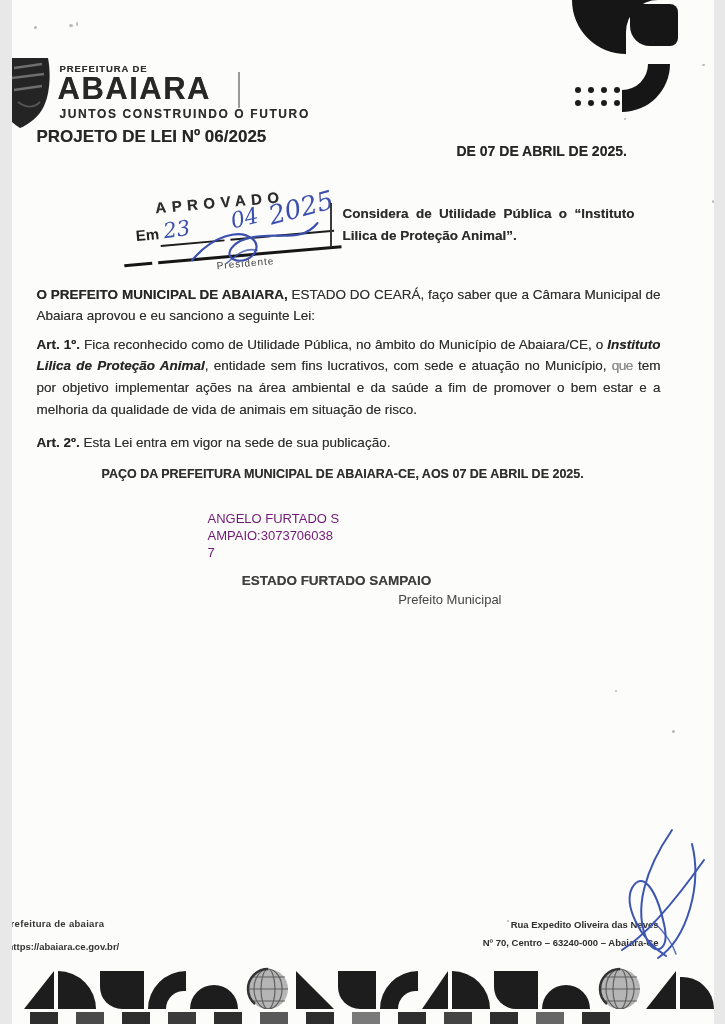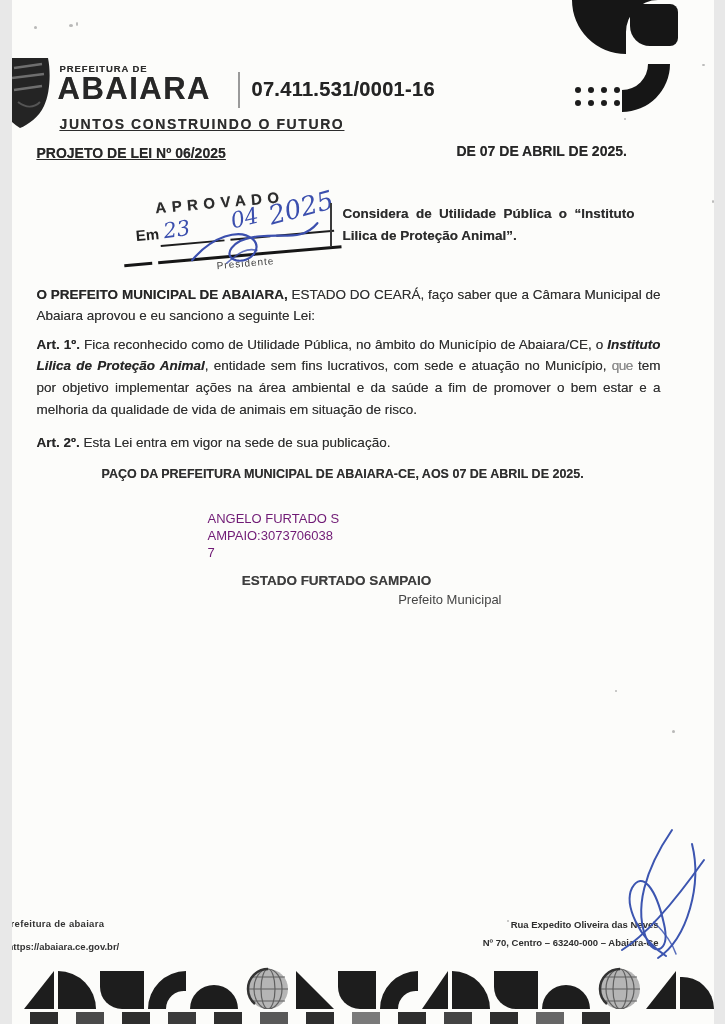--- a/index.html
+++ b/index.html
@@ -16,27 +16,27 @@
     color:#2f2f2f;
     padding-left:20px;
   }
   .abs{position:absolute;}
   .toner{text-shadow:0 0 .45px rgba(40,40,40,.55);}
 
   
   .crest{left:0;top:56px;width:44px;height:74px;}
   .org-small{left:48px;top:63px;font-size:9.5px;font-weight:700;letter-spacing:.9px;color:#2d2d2d;}
   .org-name{left:46px;top:71px;font-size:31px;font-weight:800;letter-spacing:1.5px;color:#272727;}
-  .org-tagline{left:48px;top:116px;font-size:14px;font-weight:700;letter-spacing:1.6px;color:#2d2d2d;text-decoration:underline;}
+  .org-tagline{left:48px;top:107px;font-size:12px;font-weight:700;letter-spacing:1.6px;color:#2d2d2d;}
   .header-divider{left:226px;top:72px;width:2px;height:36px;background:#9a9a9a;}
   .cnpj{left:240px;top:78px;font-size:20px;font-weight:700;color:#242424;letter-spacing:.3px;}
   .arrow-mark{left:546px;top:0;width:122px;height:118px;}
 
   
-  .title-left{left:25px;top:145px;font-size:14px;font-weight:700;color:#272727;text-decoration:underline;}
+  .title-left{left:25px;top:127px;font-size:17px;font-weight:700;color:#272727;}
   .title-right{left:445px;top:143px;width:152px;font-size:14px;font-weight:700;color:#272727;text-align:left;white-space:nowrap;}
 
   
   .stamp{left:122px;top:188px;width:212px;height:92px;transform:rotate(-5deg);}
   .stamp-approved{left:24px;top:4px;font-size:15px;font-weight:700;letter-spacing:5.5px;color:#2c2c2c;text-shadow:0 0 .7px rgba(0,0,0,.5);}
   .stamp-em{left:2px;top:30px;font-size:15px;font-weight:600;color:#222;}
   .hand{font-family:"DejaVu Serif",serif;font-style:italic;color:#3b4fae;}
   .stamp-day{left:30px;top:24px;font-size:21px;transform:rotate(-3deg);}
   .stamp-month{left:98px;top:18px;font-size:22px;transform:rotate(-8deg);}
   .stamp-year{left:136px;top:10px;font-size:26px;transform:rotate(-10deg);}
@@ -87,21 +87,20 @@
 
   <svg class="abs crest" viewBox="0 0 44 74">
     <path d="M-8 2 H36 C39 16 38 38 32 50 C27 61 16 69 8 72 C0 67 -8 60 -10 46 Z" fill="#242424"></path>
     <path d="M2 12 L30 8 M0 22 L32 18 M2 34 L30 30" stroke="#8f8f8f" stroke-width="2.5" fill="none" opacity=".7"></path>
     <path d="M6 46 C14 52 22 52 28 46" stroke="#777" stroke-width="2" fill="none" opacity=".6"></path>
   </svg>
   <div class="abs org-small toner">PREFEITURA DE</div>
   <div class="abs org-name toner">ABAIARA</div>
   <div class="abs org-tagline toner">JUNTOS CONSTRUINDO O FUTURO</div>
   <div class="abs header-divider"></div>
-  <div class="abs cnpj toner">07.411.531/0001-16</div>
 
   <svg class="abs arrow-mark" viewBox="0 0 122 118">
     <g fill="#161616">
       <path d="M14 0 A54 54 0 0 0 68 54 L68 32 A32 32 0 0 1 100 0 Z"></path>
       <path d="M72 4 H112 A8 8 0 0 1 120 12 V38 A8 8 0 0 1 112 46 H92 A20 20 0 0 1 72 26 Z"></path>
       <path d="M64 112 A48 48 0 0 0 112 64 L90 64 A26 26 0 0 1 64 90 Z"></path>
     </g>
     <g fill="#1c1c1c">
       <circle cx="20" cy="90" r="3"></circle>
         <circle cx="33" cy="90" r="3"></circle>

